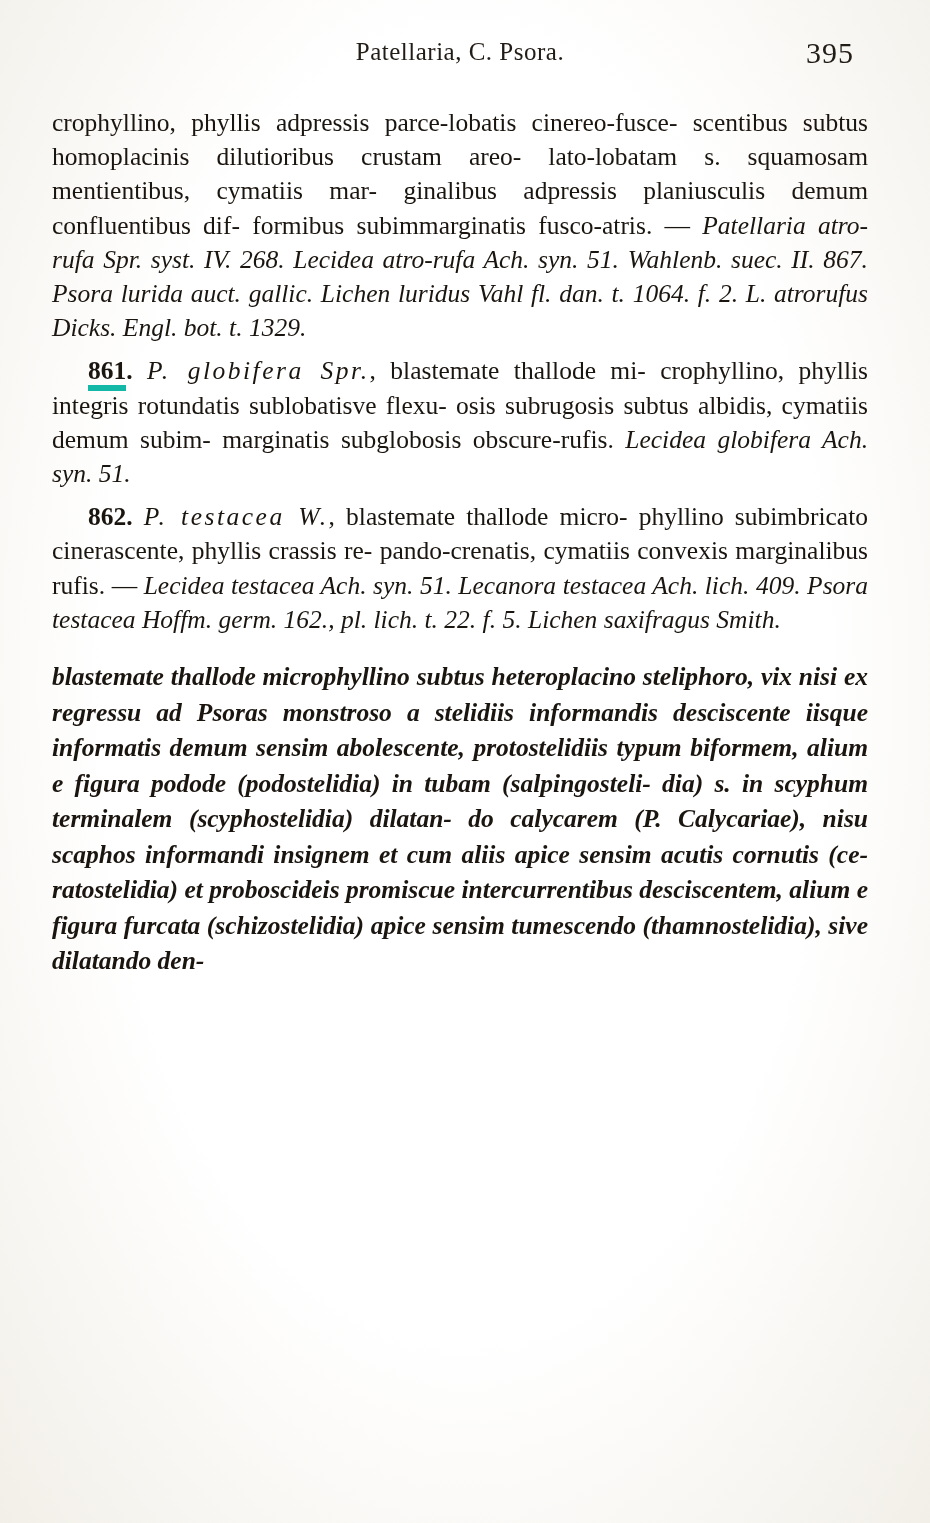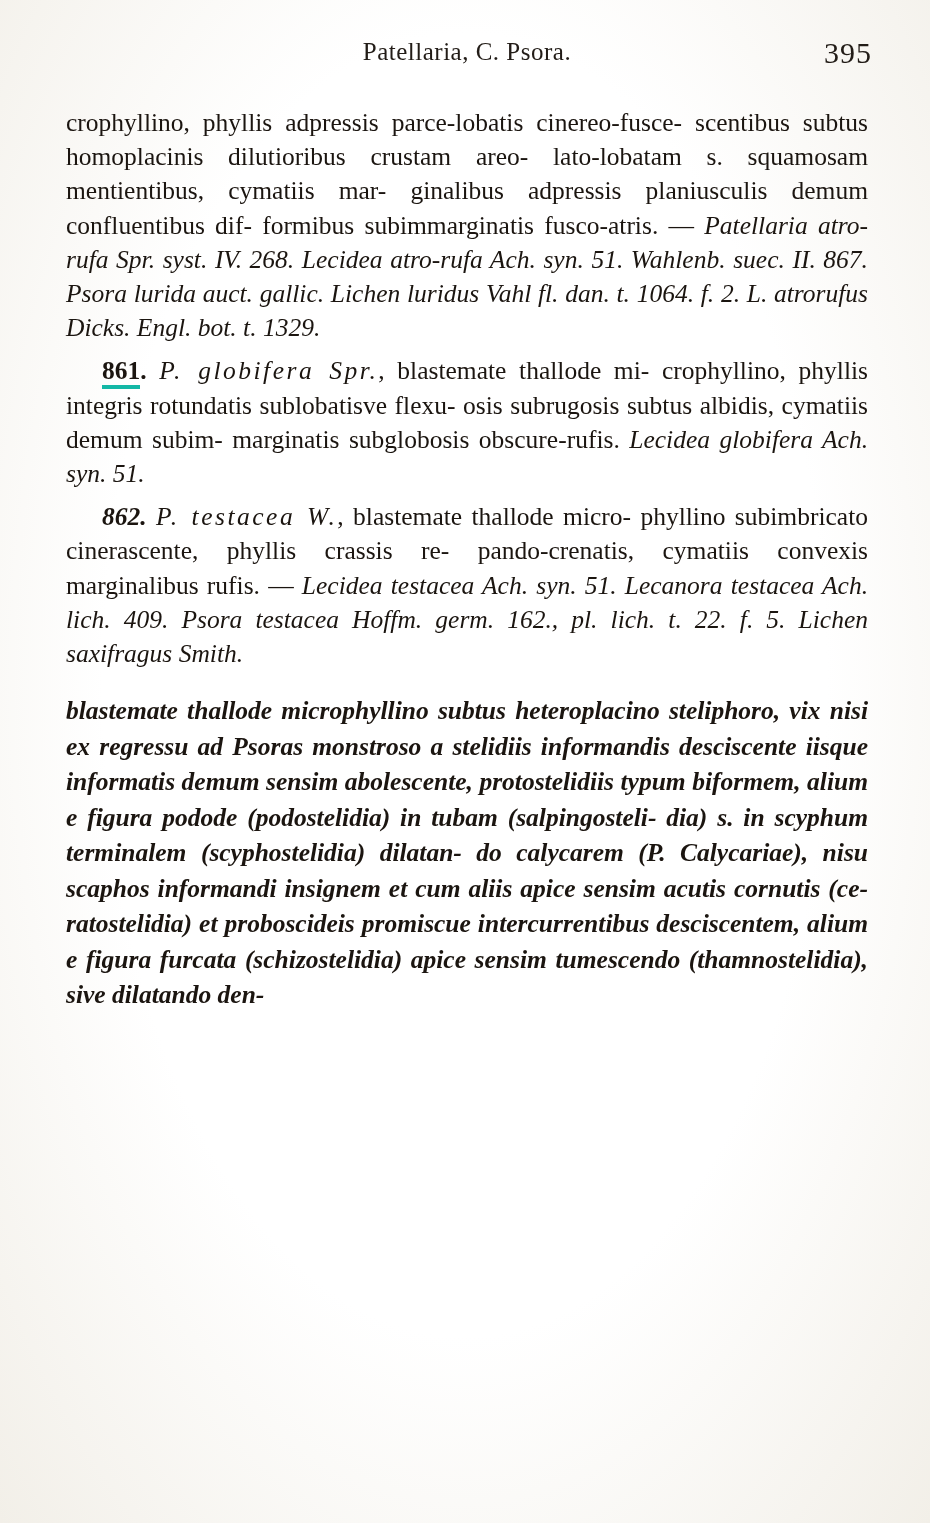--- a/index.html
+++ b/index.html
@@ -12,21 +12,21 @@
     background: #ffffff;
     font-family: "Liberation Serif", serif;
     color: #1a1512;
     overflow: hidden;
   }
   .page {
     position: relative;
     width: 930px;
     height: 1523px;
     box-sizing: border-box;
-    padding: 38px 62px 0 66px;
+    padding: 38px 62px 0 52px;
     background: #0f766e;
   }
   
   .page:before {
     content: "";
     position: absolute;
     left: 0; top: 0; right: 0; bottom: 0;
     background: radial-gradient(ellipse at 50% 45%, #ffffff 55%, #f2efe8 100%);
     pointer-events: none;
   }
@@ -40,21 +40,21 @@
     height: 34px;
   }
   .header-title {
     font-size: 25px;
     letter-spacing: 0.5px;
     color: #221c17;
     white-space: nowrap;
   }
   .page-number {
     position: absolute;
-    right: 58px;
+    right: 76px;
     top: 36px;
     font-size: 30px;
     letter-spacing: 1px;
     color: #221c17;
   }
 
   .body-text {
     font-size: 25.5px;
     line-height: 34.2px;
     text-align: justify;
@@ -75,25 +75,24 @@
   .bit {
     font-style: italic;
     font-weight: normal;
     margin-top: 24px;
   }
   .b {
     font-weight: bold;
   }
   .num {
     font-weight: bold;
-    font-style: italic;
   }
   .underline-num {
     font-weight: bold;
-    border-bottom: 4px solid #14b8a6;
+    border-bottom: 6px solid #14b8a6;
     padding-bottom: 0px;
   }
   .sp {
     letter-spacing: 2.5px;
   }
   .section-d {
     margin-top: 22px;
     font-style: italic;
     font-weight: bold;
     font-size: 25.5px;

